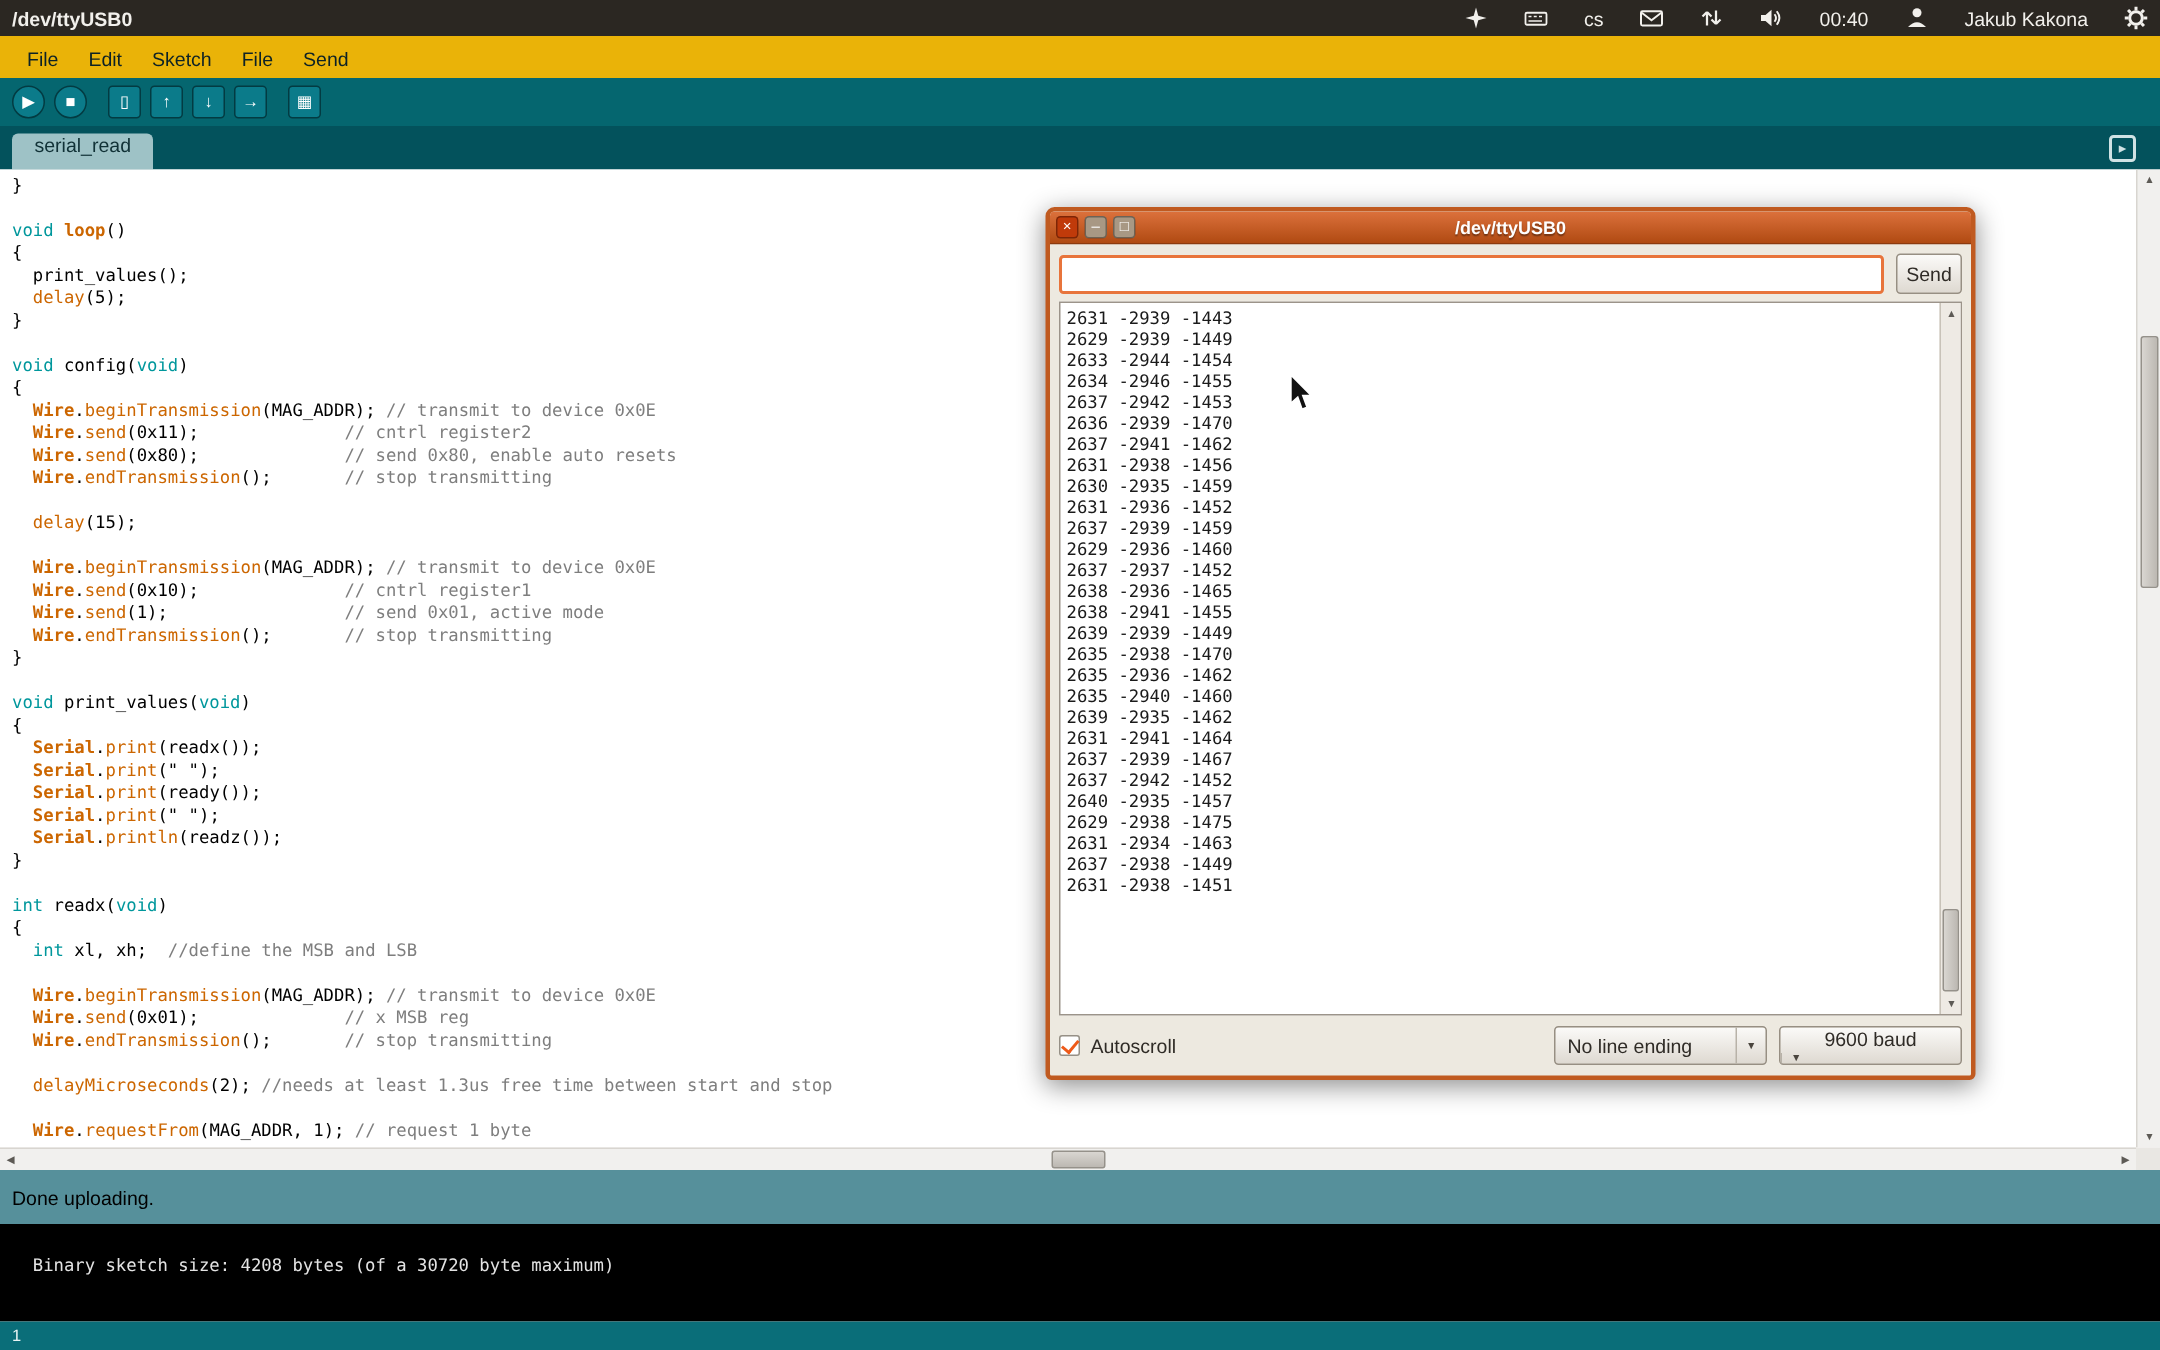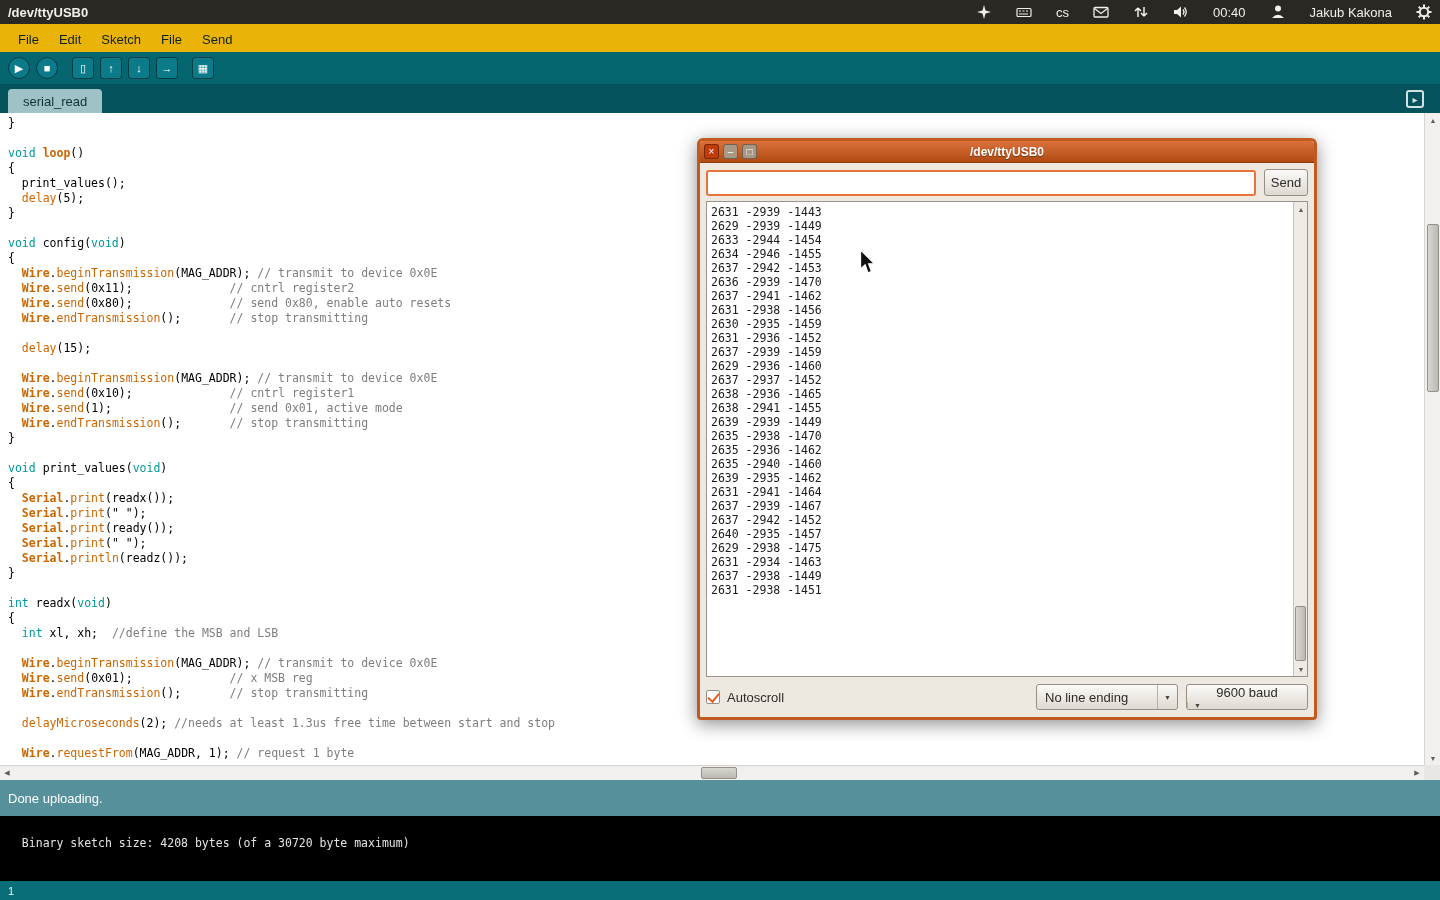--- a/index.html
+++ b/index.html
@@ -40,21 +40,21 @@
   .tb-btn[data-name="new-sketch-button"] { margin-left:8px; }
   .tb-btn[data-name="serial-monitor-button"] { margin-left:8px; }
   .tb-glyph { font-size:11px; line-height:1; }
 
   .tabbar {
     position:absolute; left:0; top:84px; width:1440px; height:29px;
     background:#03525c; display:flex; align-items:flex-end; padding-left:8px;
   }
   .tab {
     height:24px; background:#9ec2c6; color:#103136; font-size:13px;
-    padding:0 15px; display:flex; align-items:center; border-radius:4px 4px 0 0;
+    padding:0 15px; display:flex; align-items:flex-start; border-radius:4px 4px 0 0;
   }
   .tab-menu {
     position:absolute; right:16px; top:6px; width:18px; height:18px;
     border:2px solid #cfe2e4; border-radius:3px; color:#cfe2e4;
     display:flex; align-items:center; justify-content:center; font-size:10px;
   }
 
   
   .editor {
     position:absolute; left:0; top:113px; width:1424px; height:652px;
@@ -92,21 +92,21 @@
     background:linear-gradient(90deg,#d9d6d1,#bcb8b2); border:1px solid #95918a; border-radius:2px;
   }
   .hs-thumb {
     position:absolute; left:701px; top:1px; width:36px; height:12px;
     background:linear-gradient(#d9d6d1,#bcb8b2); border:1px solid #95918a; border-radius:2px;
   }
 
   
   .statusbar {
     position:absolute; left:0; top:780px; width:1440px; height:36px;
-    background:#56909b; color:#ffffff; font-size:13px;
+    background:#56909b; color:#000000; font-size:13px;
     display:flex; align-items:center; padding:0 8px;
   }
   .console {
     position:absolute; left:0; top:816px; width:1440px; height:65px;
     background:#000; color:#e3e3e3; font-family:"DejaVu Sans Mono", monospace;
     font-size:11.5px; padding:6px 8px; white-space:pre;
   }
   .footerbar {
     position:absolute; left:0; top:881px; width:1440px; height:19px;
     background:#0a6e79; color:#eaf4f5; font-size:11px;

